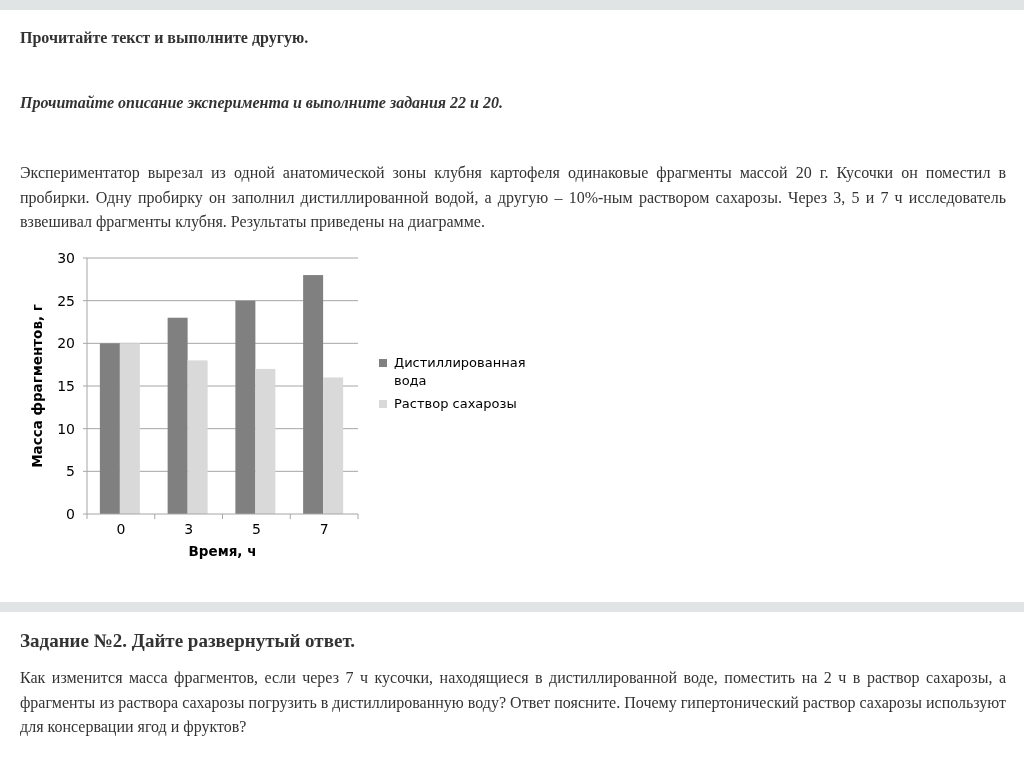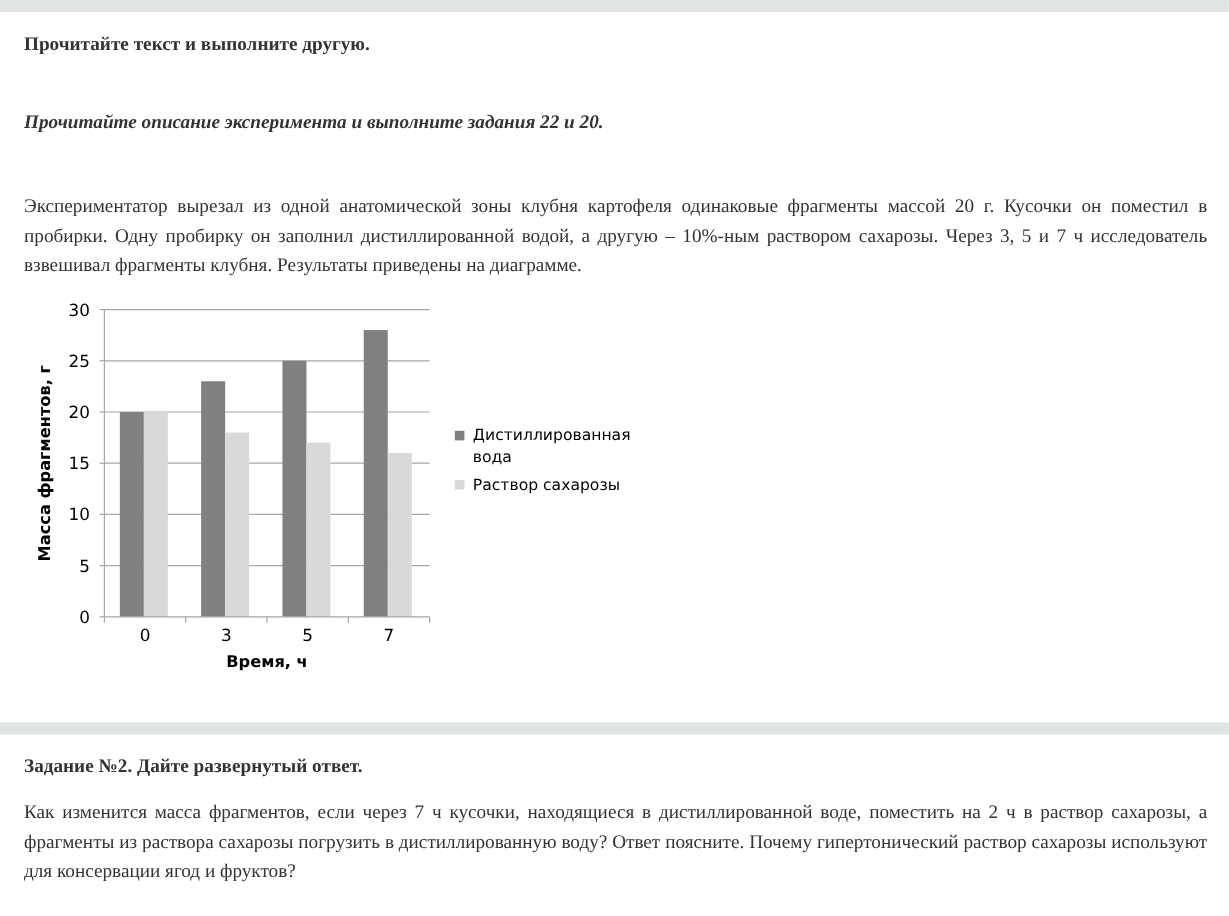--- a/index.html
+++ b/index.html
@@ -6,21 +6,21 @@
   body { width:1024px; height:763px; background:#ffffff; position:relative; overflow:hidden;
          font-family:"Liberation Serif", serif; color:#333333; }
   .sep { position:absolute; left:0; width:1024px; height:10px; background:#e1e4e4; }
   .sep.top { top:0; }
   .sep.mid { top:602px; }
   .heading { position:absolute; left:20px; font-weight:bold; font-size:16px; color:#333; }
   .h1 { top:29px; }
   .h2 { top:94px; font-style:italic; }
   .para { position:absolute; left:20px; width:986px; font-size:16px; line-height:24.5px; text-align:justify; color:#333; }
   .p1 { top:141px;margin-top:20px; }
-  .task-title { position:absolute; left:20px; top:630px; font-weight:bold; font-size:16px; }
+  .task-title { position:absolute; left:20px; top:630px; font-weight:bold; font-size:19px; }
   .p2 { top:666px; }
   #chart { position:absolute; left:20px; top:240px; }
   .chart-text { font-family:"DejaVu Sans", sans-serif; fill:#000; }
   .tick-label { font-size:14px; }
   .axis-title { font-size:13.5px; font-weight:bold; }
   .legend-text { font-size:13px; }
 </style>
 </head>
 <body>
 

